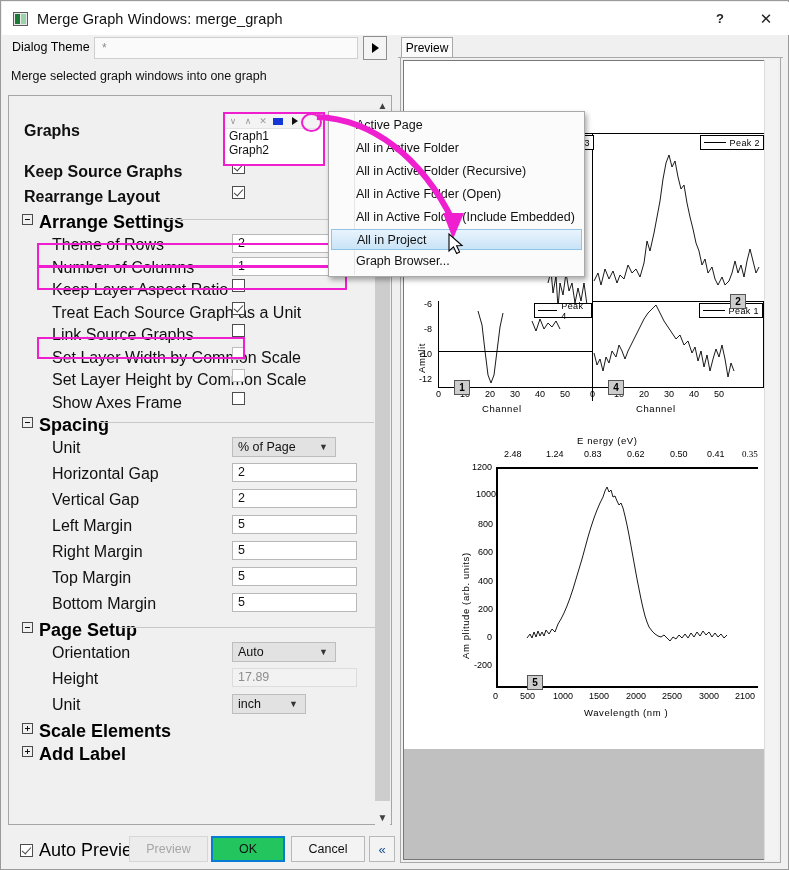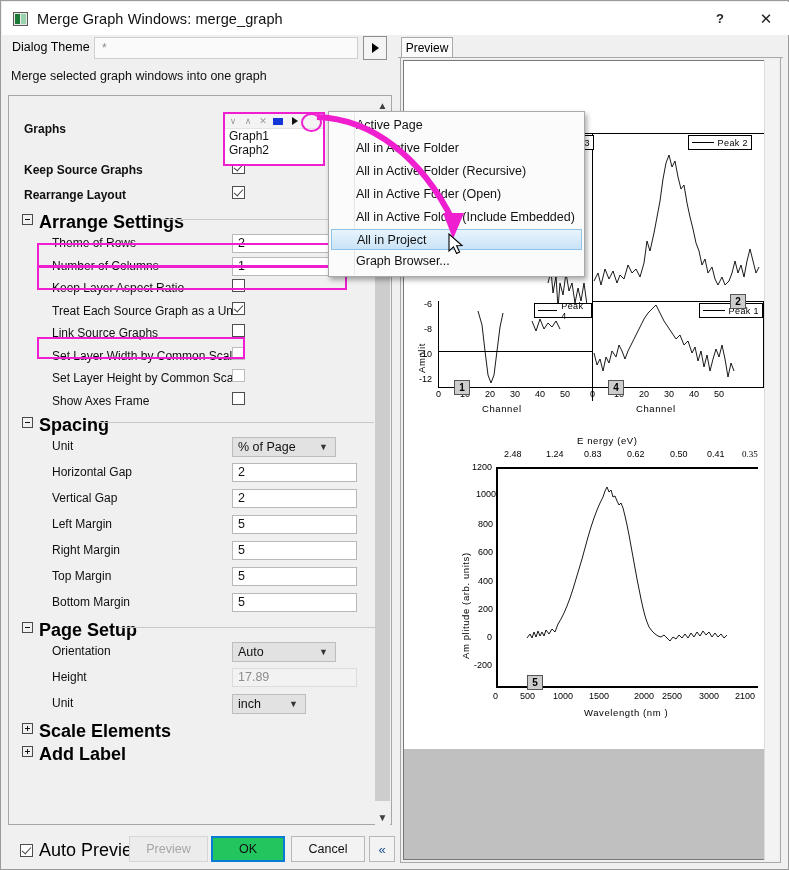--- a/index.html
+++ b/index.html
@@ -39,21 +39,21 @@
   .lpanel{position:absolute;left:7px;top:94px;width:384px;height:730px;background:#f0f0f0;
           border:1px solid #a6a6a6;box-sizing:border-box;}
   .lp-scroll{position:absolute;right:1px;top:1px;width:15px;height:728px;background:#f0f0f0;}
   .lp-scroll .sb-up,.lp-scroll .sb-dn{width:15px;height:16px;display:flex;align-items:center;justify-content:center;
           font-size:10px;color:#404040;background:#f0f0f0;}
   .lp-scroll .sb-track{position:absolute;top:16px;bottom:16px;left:0;width:15px;background:#f0f0f0;}
   .lp-scroll .sb-thumb{position:absolute;left:0;top:0;width:15px;height:688px;background:#cdcdcd;}
 
   .rows{position:absolute;left:1px;top:1px;width:367px;}
   .row{position:relative;height:23px;}
-  .row .lbl{position:absolute;left:14px;top:4px;font-size:12px;color:#101010;}
+  .row .lbl{position:absolute;left:14px;top:4px;font-size:16px;color:#101010;}
   .row .lbl.ind{left:42px;}
   .row .lbl.bold{font-weight:bold;}
   .ctlx{position:absolute;left:222px;top:2px;}
 
   .chk{width:13px;height:13px;border:1px solid #4d4d4d;background:#fff;box-sizing:border-box;position:relative;display:inline-block;}
   .chk.on::after{content:"";position:absolute;left:3px;top:0px;width:4px;height:8px;border:solid #444;
                  border-width:0 1.6px 1.6px 0;transform:rotate(42deg);}
   .chk.dis{border-color:#bdbdbd;}
 
   .txtin{width:125px;height:19px;background:#fff;border:1px solid #b8b8b8;box-sizing:border-box;
@@ -360,21 +360,21 @@
           <div class="legbox" style="right:-2px;top:2px;">
             <span class="ln"></span>
             <span>Peak 3</span>
           </div>
           <svg width="154" height="216" style="position:absolute;left:0;top:0;">
             <polyline fill="none" stroke="#000" stroke-width="0.9" points="110,150 113,138 115,160 118,143 120,175 122,150 125,162 128,140 131,158 134,150 137,170 140,155 143,168 146,150 149,172"></polyline>
           </svg>
         </div>
 
         <div style="position:absolute;left:188px;top:72px;width:172px;height:168px;border-bottom:1px solid #000;">
-          <div class="legbox" style="right:12px;top:2px;">
+          <div class="legbox" style="right:0;top:2px;">
             <span class="ln"></span>
             <span>Peak 2</span>
           </div>
           <svg width="172" height="166" style="position:absolute;left:0;top:0;">
             <polyline fill="none" stroke="#000" stroke-width="0.9" points="2,148 6,140 9,152 13,136 17,146 21,138 25,150 28,142 32,146 36,132 40,140 44,136 48,144 52,130 55,108 58,118 62,100 65,84 68,68 71,46 74,30 77,22 80,34 83,28 86,44 89,56 92,52 95,70 98,84 101,96 104,110 107,118 110,132 113,126 116,140 120,134 123,146 126,152 130,144 133,152 137,148 140,140 143,128 146,140 149,132 152,144 155,128 158,116 161,128 164,140 167,134"></polyline>
           </svg>
           <div class="lnum" style="right:18px;bottom:-8px;">2</div>
         </div>
 
         <div style="position:absolute;left:34px;top:240px;width:154px;height:100px;border-right:1px solid #000;">
@@ -450,21 +450,21 @@
           <div class="vaxt" style="left:-14px;top:198px;">Am plitude (arb. units)</div>
 
           <svg width="284" height="230" style="position:absolute;left:0;top:0;">
             <polyline fill="none" stroke="#000" stroke-width="0.9" points="53,177 56,173 58,177 60,171 62,176 64,170 66,175 68,171 70,175 72,169 75,173 78,168 81,171 84,163 87,158 90,152 93,145 96,137 99,128 102,118 105,108 108,98 111,87 114,76 117,66 120,57 123,49 126,42 129,36 131,30 133,26 135,31 137,29 139,36 141,35 143,40 145,44 147,42 149,47 151,55 153,64 155,74 157,85 159,96 161,107 163,118 165,128 167,138 169,147 171,155 173,161 175,166 178,170 181,173 184,175 187,176 190,174 193,177 196,180 199,176 202,178 205,174 208,177 211,173 214,177 217,172 220,176 223,171 226,175 229,170 232,174 235,171 238,176 241,172 244,176 247,173 250,177 253,174"></polyline>
           </svg>
 
           <div class="tick" style="left:19px;top:230px;">0</div>
           <div class="tick" style="left:46px;top:230px;">500</div>
           <div class="tick" style="left:79px;top:230px;">1000</div>
           <div class="tick" style="left:115px;top:230px;">1500</div>
-          <div class="tick" style="left:160px;top:230px;">2000</div>
+          <div class="tick" style="left:152px;top:230px;">2000</div>
           <div class="tick" style="left:188px;top:230px;">2500</div>
           <div class="tick" style="left:225px;top:230px;">3000</div>
           <div class="tick" style="left:261px;top:230px;">2100</div>
           <div class="axlbl" style="left:110px;top:246px;">Wavelength (nm )</div>
 
           <div class="lnum" style="left:53px;top:214px;">5</div>
         </div>
       </div>
       <div class="pv-sb"></div>
     </div>

